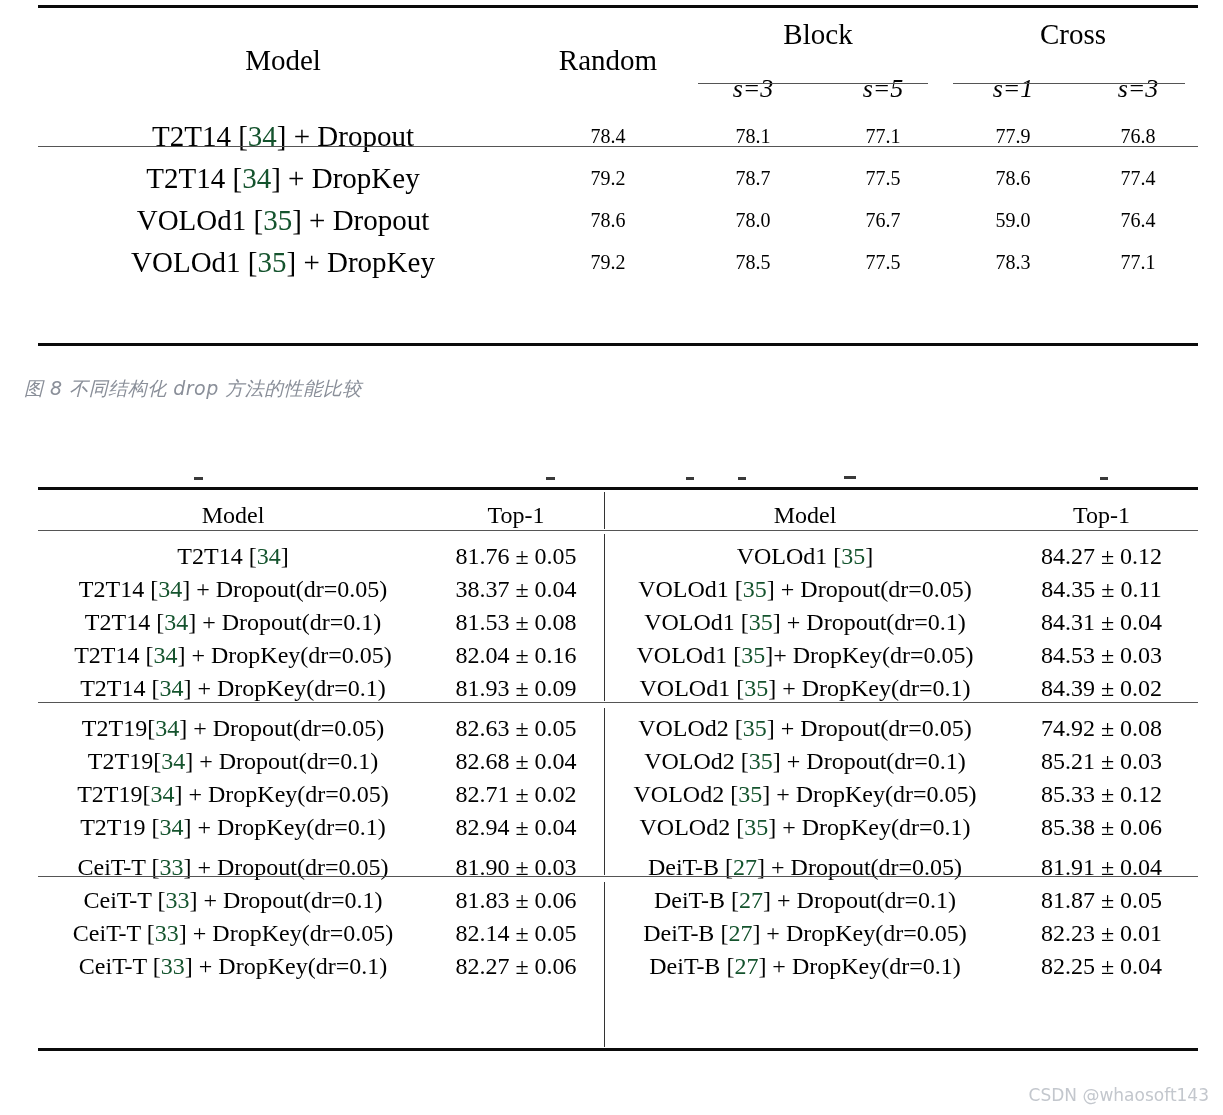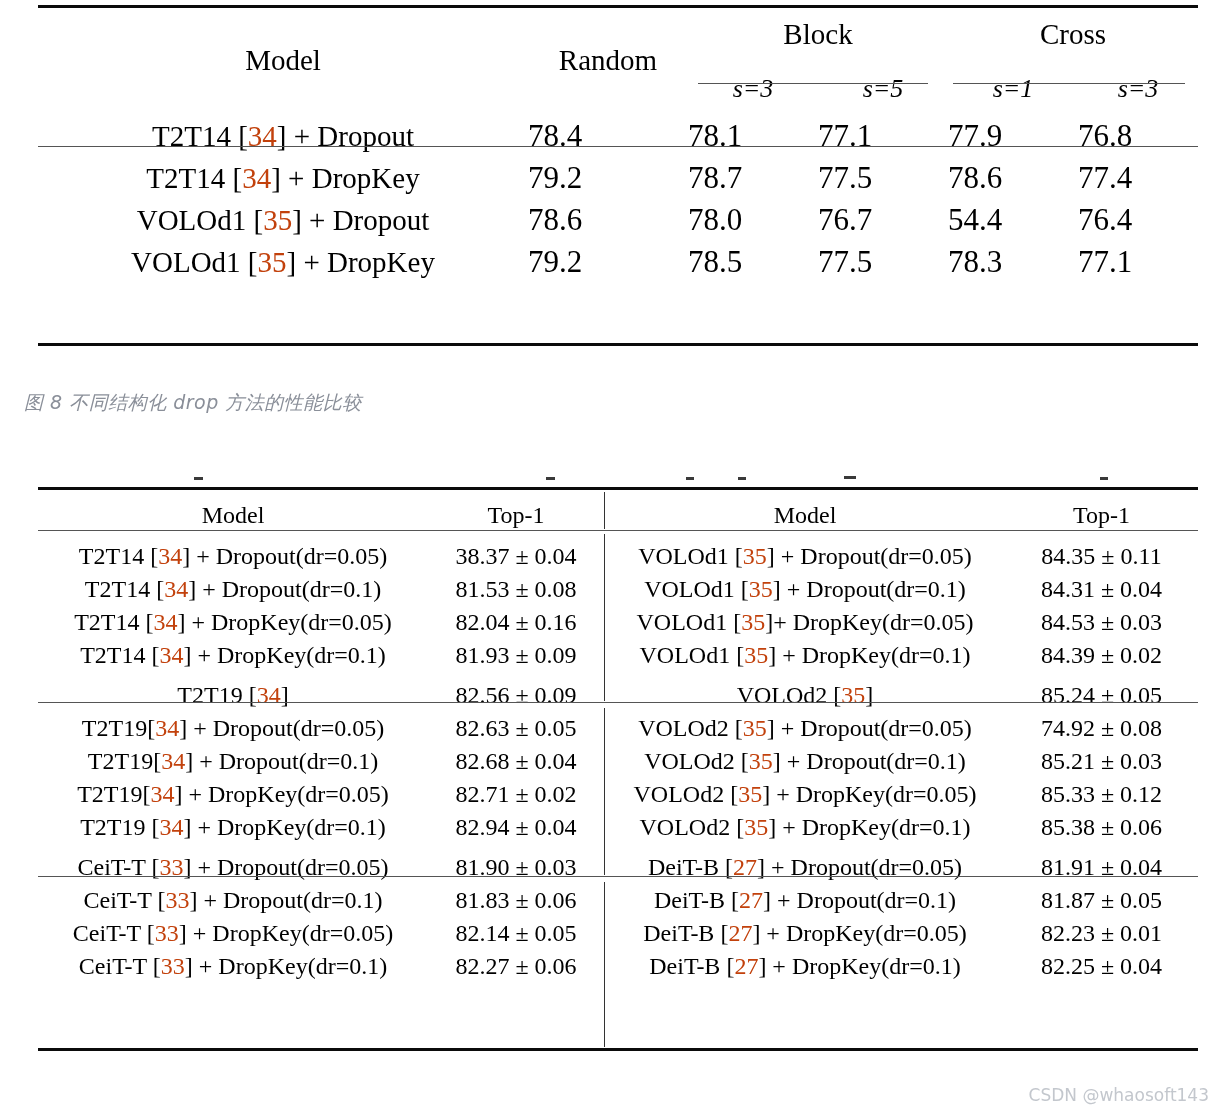--- a/index.html
+++ b/index.html
@@ -61,34 +61,35 @@
     height: 58px;
     padding-bottom: 2px;
   }
   .t1-sub-cell {
     font-size: 26px;
     text-align: center;
     height: 52px;
     vertical-align: middle;
   }
   .t1-body-cell {
-    font-size: 31px;
+    font-size: 20px;
+    text-align: center;
     height: 42px;
     line-height: 42px;
   }
   .t1-model-cell {
     font-size: 29px;
     text-align: center;
     height: 42px;
     line-height: 42px;
     white-space: nowrap;
   }
   .bold { font-weight: bold; }
   .ital { font-style: italic; }
-  .cite { color: #c2410c; }
+  .cite { color: #14532d; }
 
   
   .grp-underline {
     position: absolute;
     height: 1px;
     background: #555;
   }
 
   
   #table2 {
@@ -129,21 +130,21 @@
   
   .caption {
     position: absolute;
     font-family: "DejaVu Sans", "Liberation Sans", sans-serif;
     font-style: italic;
     font-size: 19px;
     color: #8a8f99;
     letter-spacing: 0.5px;
     white-space: nowrap;
   }
-  #caption1 { left: 24px; top: 376px; margin-top: 14px; }
+  #caption1 { left: 24px; top: 376px; }
   #caption2 { left: 24px; top: 1079px; }
 
   .watermark {
     position: absolute;
     right: 14px;
     top: 1085px;
     font-family: "DejaVu Sans", "Liberation Sans", sans-serif;
     font-size: 17px;
     color: #c3c7cd;
     white-space: nowrap;
@@ -195,21 +196,21 @@
             <td class="t1-body-cell ">78.7</td>
             <td class="t1-body-cell ">77.5</td>
             <td class="t1-body-cell ">78.6</td>
             <td class="t1-body-cell ">77.4</td>
           </tr>
           <tr>
             <td class="t1-model-cell"><span><span>VOLOd1 [</span><span class="cite">35</span><span>] + Dropout</span></span></td>
             <td class="t1-body-cell bold">78.6</td>
             <td class="t1-body-cell ">78.0</td>
             <td class="t1-body-cell ">76.7</td>
-            <td class="t1-body-cell ">54.4</td>
+            <td class="t1-body-cell ">59.0</td>
             <td class="t1-body-cell ">76.4</td>
           </tr>
           <tr>
             <td class="t1-model-cell"><span><span>VOLOd1 [</span><span class="cite">35</span><span>] + DropKey</span></span></td>
             <td class="t1-body-cell bold">79.2</td>
             <td class="t1-body-cell ">78.5</td>
             <td class="t1-body-cell ">77.5</td>
             <td class="t1-body-cell ">78.3</td>
             <td class="t1-body-cell ">77.1</td>
           </tr>
@@ -249,20 +250,27 @@
         <tr>
           <td class="t2-head-cell" style="padding-top:20px;">Model</td>
           <td class="t2-head-cell" style="padding-top:20px;">Top-1</td>
           <td></td>
           <td class="t2-head-cell" style="padding-top:20px;">Model</td>
           <td class="t2-head-cell" style="padding-top:20px;">Top-1</td>
         </tr>
       </thead>
       <tbody id="t2-body">
           <tr>
+            <td class="t2-cell"><span><span>T2T14 [</span><span class="cite">34</span><span>]</span></span></td>
+            <td class="t2-cell">81.76 ± 0.05</td>
+            <td></td>
+            <td class="t2-cell"><span><span>VOLOd1 [</span><span class="cite">35</span><span>]</span></span></td>
+            <td class="t2-cell">84.27 ± 0.12</td>
+          </tr>
+          <tr>
             <td class="t2-cell"><span><span>T2T14 [</span><span class="cite">34</span><span>] + Dropout(dr=0.05)</span></span></td>
             <td class="t2-cell">38.37 ± 0.04</td>
             <td></td>
             <td class="t2-cell"><span><span>VOLOd1 [</span><span class="cite">35</span><span>] + Dropout(dr=0.05)</span></span></td>
             <td class="t2-cell">84.35 ± 0.11</td>
           </tr>
           <tr>
             <td class="t2-cell"><span><span>T2T14 [</span><span class="cite">34</span><span>] + Dropout(dr=0.1)</span></span></td>
             <td class="t2-cell">81.53 ± 0.08</td>
             <td></td>
@@ -278,27 +286,20 @@
           </tr>
           <tr>
             <td class="t2-cell"><span><span>T2T14 [</span><span class="cite">34</span><span>] + DropKey(dr=0.1)</span></span></td>
             <td class="t2-cell">81.93 ± 0.09</td>
             <td></td>
             <td class="t2-cell"><span><span>VOLOd1 [</span><span class="cite">35</span><span>] + DropKey(dr=0.1)</span></span></td>
             <td class="t2-cell">84.39 ± 0.02</td>
           </tr>
           <tr>
             <td colspan="5" style="height: 7px;"></td>
-          </tr>
-          <tr>
-            <td class="t2-cell"><span><span>T2T19 [</span><span class="cite">34</span><span>]</span></span></td>
-            <td class="t2-cell">82.56 ± 0.09</td>
-            <td></td>
-            <td class="t2-cell"><span><span>VOLOd2 [</span><span class="cite">35</span><span>]</span></span></td>
-            <td class="t2-cell">85.24 ± 0.05</td>
           </tr>
           <tr>
             <td class="t2-cell"><span><span>T2T19[</span><span class="cite">34</span><span>] + Dropout(dr=0.05)</span></span></td>
             <td class="t2-cell">82.63 ± 0.05</td>
             <td></td>
             <td class="t2-cell"><span><span>VOLOd2 [</span><span class="cite">35</span><span>] + Dropout(dr=0.05)</span></span></td>
             <td class="t2-cell">74.92 ± 0.08</td>
           </tr>
           <tr>
             <td class="t2-cell"><span><span>T2T19[</span><span class="cite">34</span><span>] + Dropout(dr=0.1)</span></span></td>

